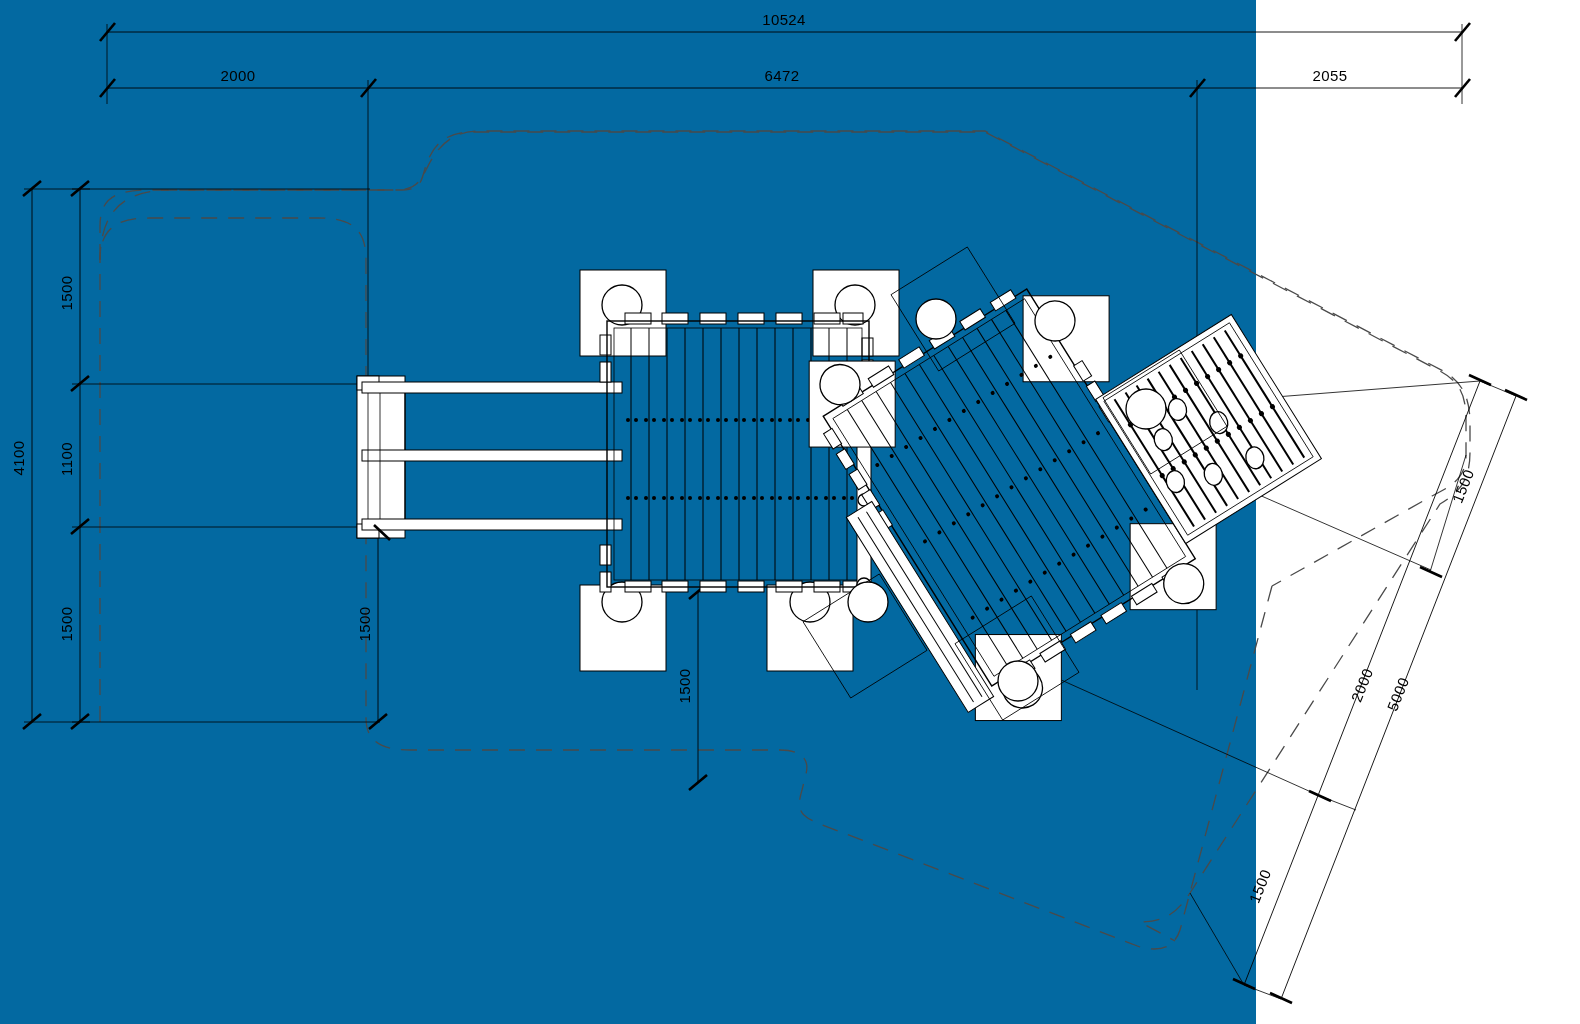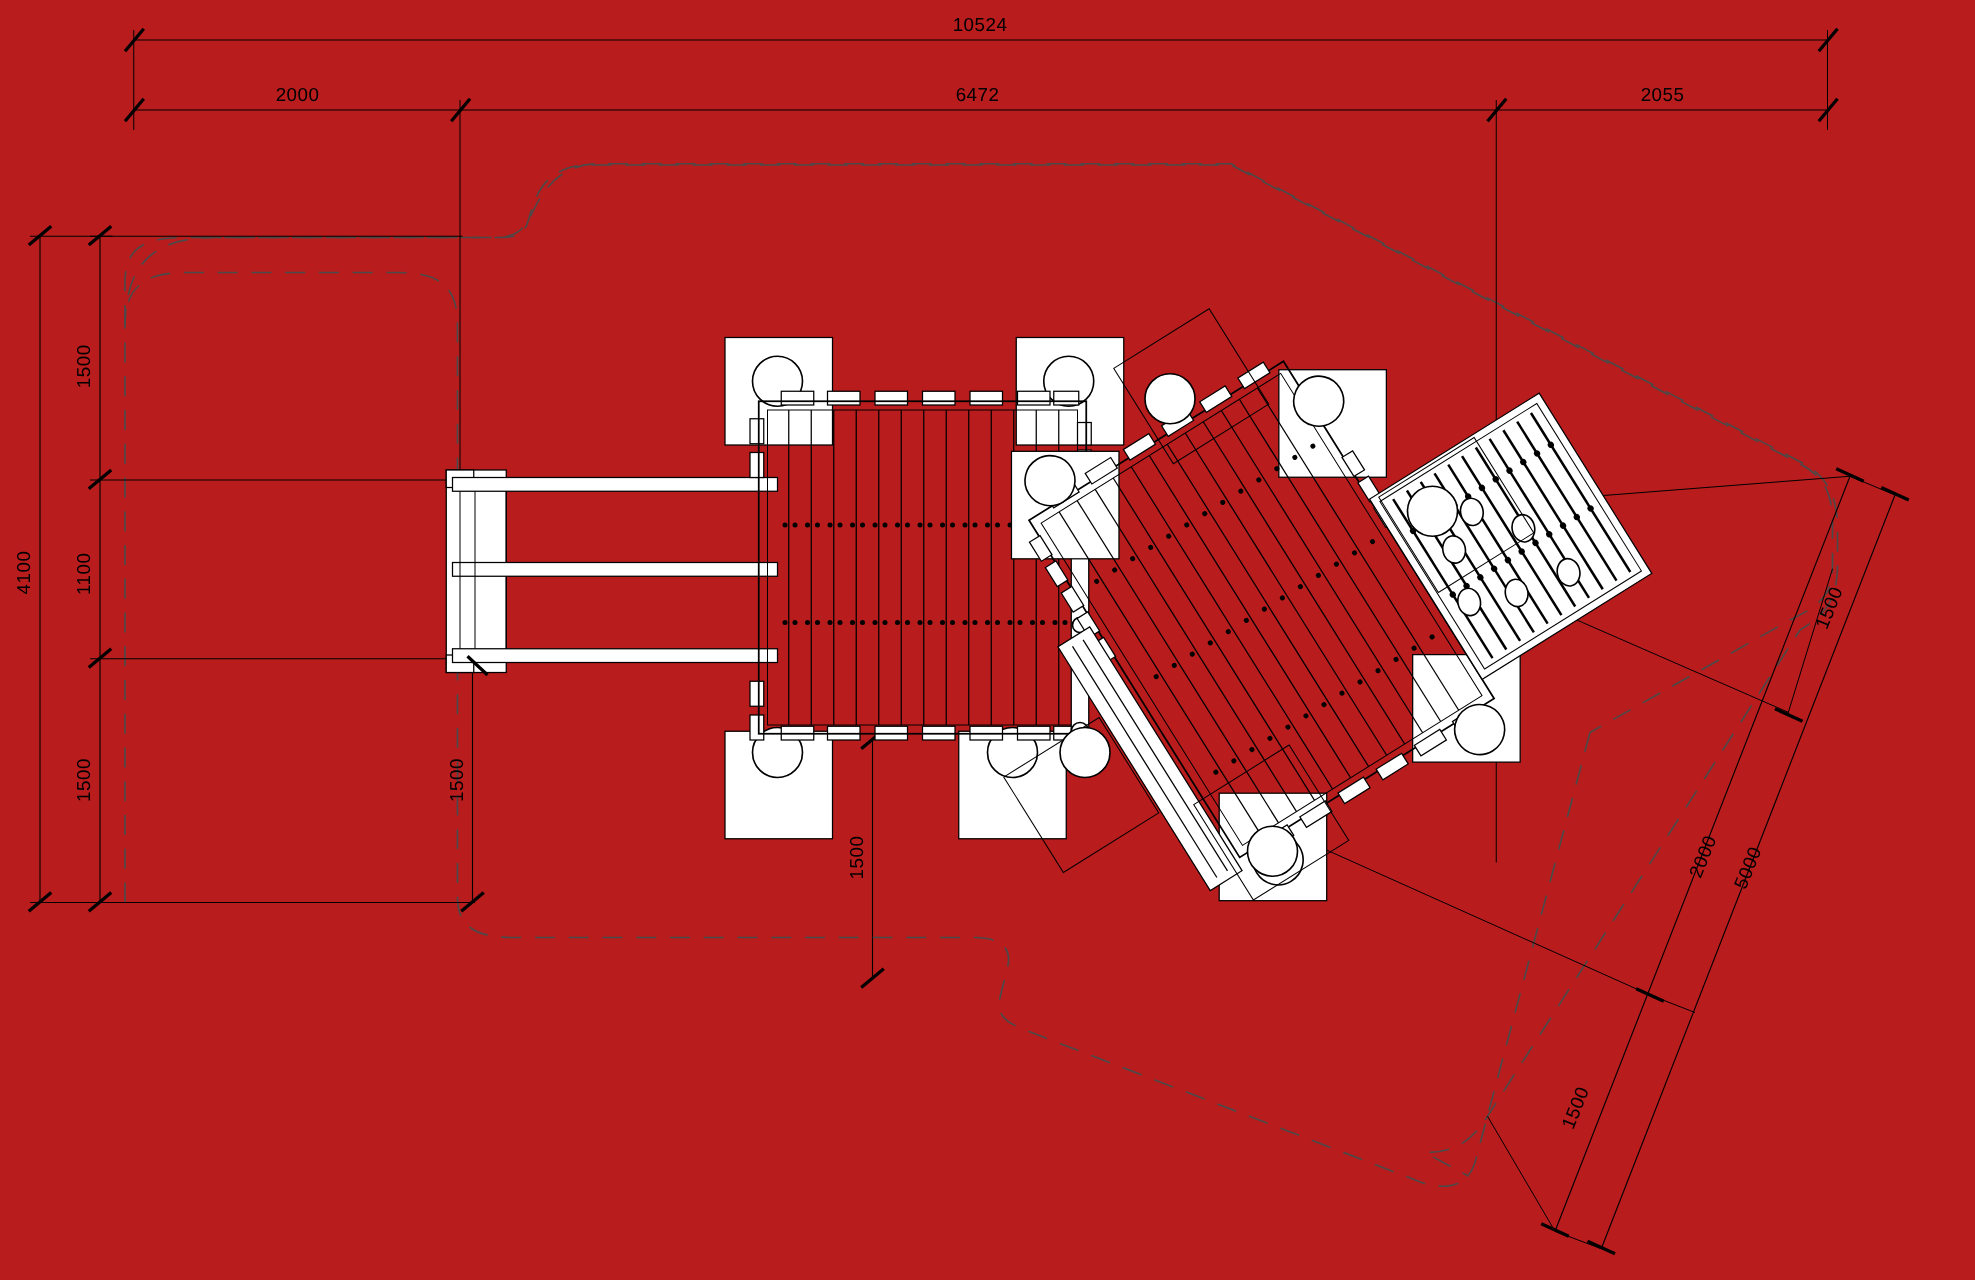--- a/index.html
+++ b/index.html
@@ -4,22 +4,22 @@
 <title>CAD Plan View</title>
 <style>
   html,body{margin:0;padding:0;background:#ffffff;}
   body{
     width:1580px;height:1024px;
     font-family:"Liberation Sans", sans-serif;
     overflow:hidden;
     position:relative;
   }
   #drawing-root{
-    position:absolute;left:0;top:0;width:1580px;height:1024px;
-    background:#b91c1c;
+    position:absolute;left:0;top:0;width:1256px;height:1024px;
+    background:#0369a1;
   }
   svg#cad{display:block;width:1580px;height:1024px;}
   text{
     font-family:"Liberation Sans", sans-serif;
     font-size:15px;
     fill:#000;
     letter-spacing:0.4px;
   }
   .dimtxt{font-size:15px;}
   .thin{fill:none;stroke:#000;stroke-width:0.8;}

